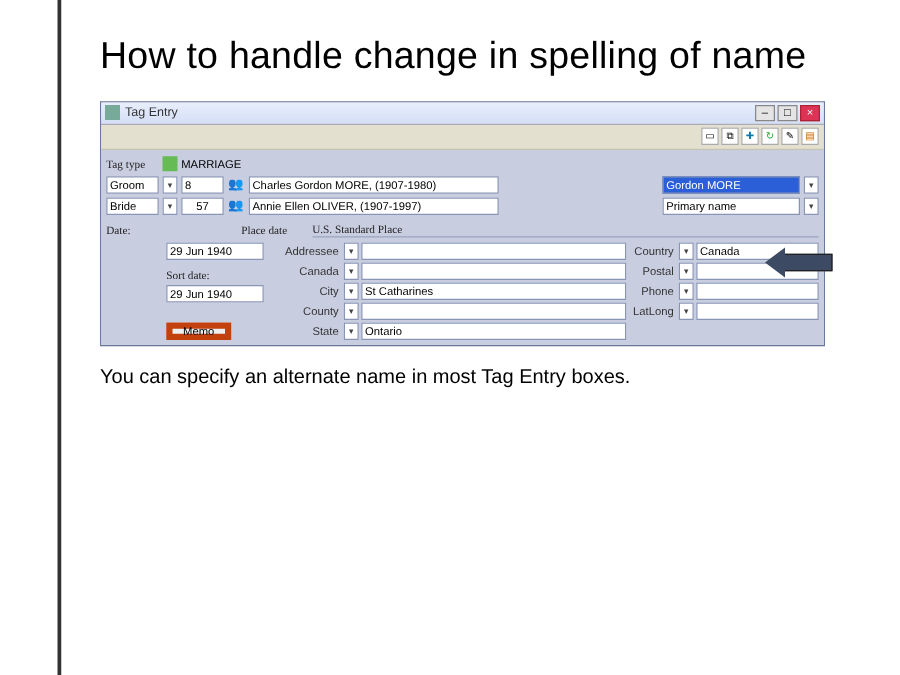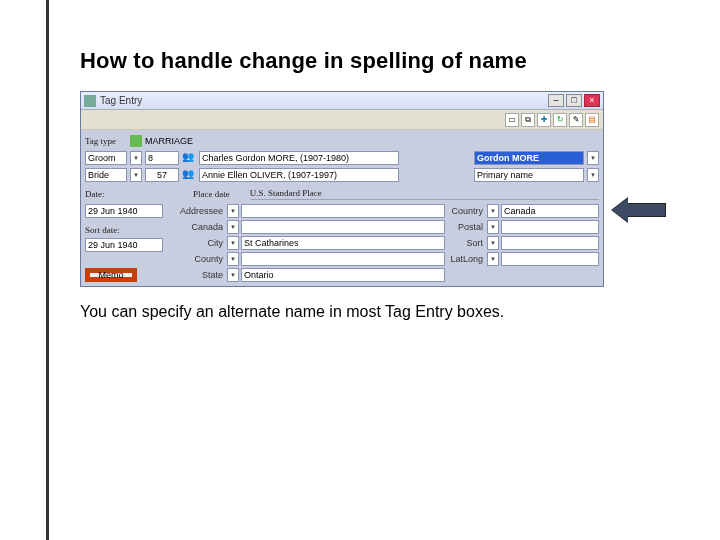--- a/index.html
+++ b/index.html
@@ -1,44 +1,44 @@
 <!DOCTYPE html>
 <html><head>
 <meta charset="utf-8">
 <style>
   * { box-sizing: border-box; margin: 0; padding: 0; }
   body { width: 720px; height: 540px; background: #fff; font-family: Arial, sans-serif; position: relative; }
   .slide { padding: 28px 60px 20px 80px; }
-  .title { font-size: 22px; font-weight: 700; line-height: 1.15; margin-bottom: 18px; letter-spacing: 0.2px; margin-top: 20px; }
+  .title { font-size: 30px; font-weight: 400; line-height: 1.15; margin-bottom: 18px; letter-spacing: 0.2px; }
   .left-rule { position: absolute; left: 46px; top: 0; bottom: 0; width: 3px; background: #333; }
   .caption { font-size: 16px; margin-top: 14px; line-height: 1.35; }
   
-  .dialog { width: 524px; border: 1px solid #6a7a9f; font-size: 10px; background: #ece9d8; }
+  .dialog { width: 580px; border: 1px solid #6a7a9f; font-size: 10px; background: #ece9d8; }
   .titlebar { height: 18px; display: flex; align-items: center; justify-content: space-between; padding: 0 3px; background: linear-gradient(#e8eefc,#d4dff6); border-bottom: 1px solid #aab; }
   .titlebar .left { display: flex; align-items: center; gap: 4px; }
   .tb-icon { width: 12px; height: 12px; background: #7a9; display: inline-block; }
   .tb-title { font-size: 10px; color: #333; }
   .winbtns { display: flex; gap: 2px; }
   .winbtn { width: 16px; height: 13px; border: 1px solid #888; background: #e4e4e4; font-size: 9px; text-align: center; line-height: 11px; cursor: pointer; }
   .winbtn.close { background: #d35; color: #fff; border-color: #a23; }
   .toolbar { height: 20px; display: flex; justify-content: flex-end; align-items: center; padding: 0 4px; gap: 2px; background: #e4e0d0; border-bottom: 1px solid #c7c3b3; }
   .tool-icon { width: 14px; height: 14px; display: inline-block; border: 1px solid #aaa; background: #fff; font-size: 8px; text-align: center; line-height: 12px; cursor: pointer; }
   .body-main { background: #c9cde0; padding: 4px; }
   .row { display: flex; align-items: center; gap: 3px; margin-bottom: 3px; }
   .lbl { font-size: 9px; color: #222; font-family: Liberation Serif, serif; }
   .input { background: #fff; border: 1px solid #8895b5; height: 14px; font-size: 9px; padding: 0 2px; line-height: 12px; overflow: hidden; white-space: nowrap; }
   .select { background: #fff; border: 1px solid #8895b5; width: 12px; height: 14px; display: inline-flex; align-items: center; justify-content: center; font-size: 7px; color: #444; cursor: pointer; }
   .icon-people { width: 14px; height: 14px; display: inline-block; text-align: center; font-size: 10px; color: #444; }
   .tag-icon { width: 12px; height: 12px; background: #6b5; display: inline-block; }
   .tagtype-val { height: 14px; line-height: 14px; font-size: 9px; }
-  .selected { background: #2a5fd8; color: #fff; font-weight: bold; }
+  .selected { background: #2a5fd8; color: #fff; }
   .section-hdr { display: flex; align-items: center; gap: 20px; margin: 6px 0 4px 0; }
   .section-hdr .lbl { font-weight: normal; }
   .place-head { border-bottom: 1px solid #9aa3c0; flex: 1; padding-bottom: 1px; }
-  .grid2 { display: flex; gap: 4px; }
+  .grid2 { display: flex; gap: 4px; margin-left: 48px; }
   .col-left { width: 88px; display: flex; flex-direction: column; gap: 3px; }
   .col-mid { flex: 1; display: flex; flex-direction: column; gap: 2px; }
   .col-right { width: 150px; display: flex; flex-direction: column; gap: 2px; }
   .place-row { display: flex; align-items: center; gap: 2px; }
   .place-lbl { width: 48px; text-align: right; font-size: 9px; color: #333; padding-right: 2px; }
   .r-lbl { width: 36px; text-align: right; font-size: 9px; color: #333; padding-right: 2px; }
   .memo-btn { border: 5px solid #c2410c; background: #efefef; width: 52px; height: 14px; font-size: 9px; display: inline-flex; align-items: center; justify-content: center; cursor: pointer; margin-top: 2px; }
   
   .arrow { position: absolute; left: 626px; top: 203px; }
   .arrow .shaft { width: 40px; height: 14px; background: #3d4a63; border: 1px solid #222; }
@@ -153,21 +153,21 @@
               <span class="r-lbl">Country</span>
               <span class="select">▾</span>
               <span class="input" style="flex:1">Canada</span>
             </div>
           <div class="place-row">
               <span class="r-lbl">Postal</span>
               <span class="select">▾</span>
               <span class="input" style="flex:1"></span>
             </div>
           <div class="place-row">
-              <span class="r-lbl">Sort</span>
+              <span class="r-lbl">Phone</span>
               <span class="select">▾</span>
               <span class="input" style="flex:1"></span>
             </div>
           <div class="place-row">
               <span class="r-lbl">LatLong</span>
               <span class="select">▾</span>
               <span class="input" style="flex:1"></span>
             </div>
         </div>
       </div>

